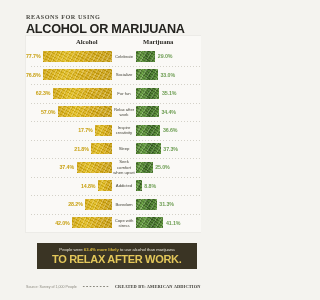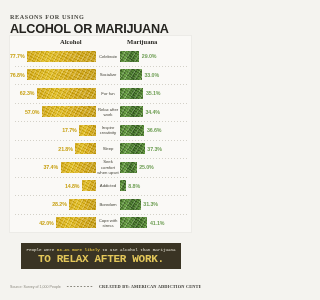--- a/index.html
+++ b/index.html
@@ -9,21 +9,21 @@
   }
   body {
     width: 201px;
     height: 300px;
     background: #f4f3ef;
     font-family: "Liberation Sans", sans-serif;
     overflow: hidden;
     position: relative;
   }
 
-  #page { width: 201px; height: 300px; position: relative; background: #f4f3ef; }
+  #page { width: 201px; height: 300px; position: relative; background: #f4f3ef; margin-left: 16px; }
 
   
   .header { padding: 13px 10px 0 10px; }
   .eyebrow {
     font-family: "Liberation Serif", serif;
     font-size: 6.2px;
     letter-spacing: 0.55px;
     color: #4b4a44;
     text-transform: uppercase;
     font-weight: bold;
@@ -156,21 +156,20 @@
     position: absolute;
     left: 21px;
     top: 243px;
     width: 160px;
     height: 26px;
     background: #3a3424;
     display: flex;
     flex-direction: column;
     align-items: center;
     justify-content: center;
-    font-family: Liberation Mono, monospace;
   }
   .callout-line {
     font-size: 4.3px;
     color: #e7e3d5;
     letter-spacing: -0.05px;
     white-space: nowrap;
   }
   .callout-line b { color: #d9b83c; }
   .callout-big {
     margin-top: 1.5px;

